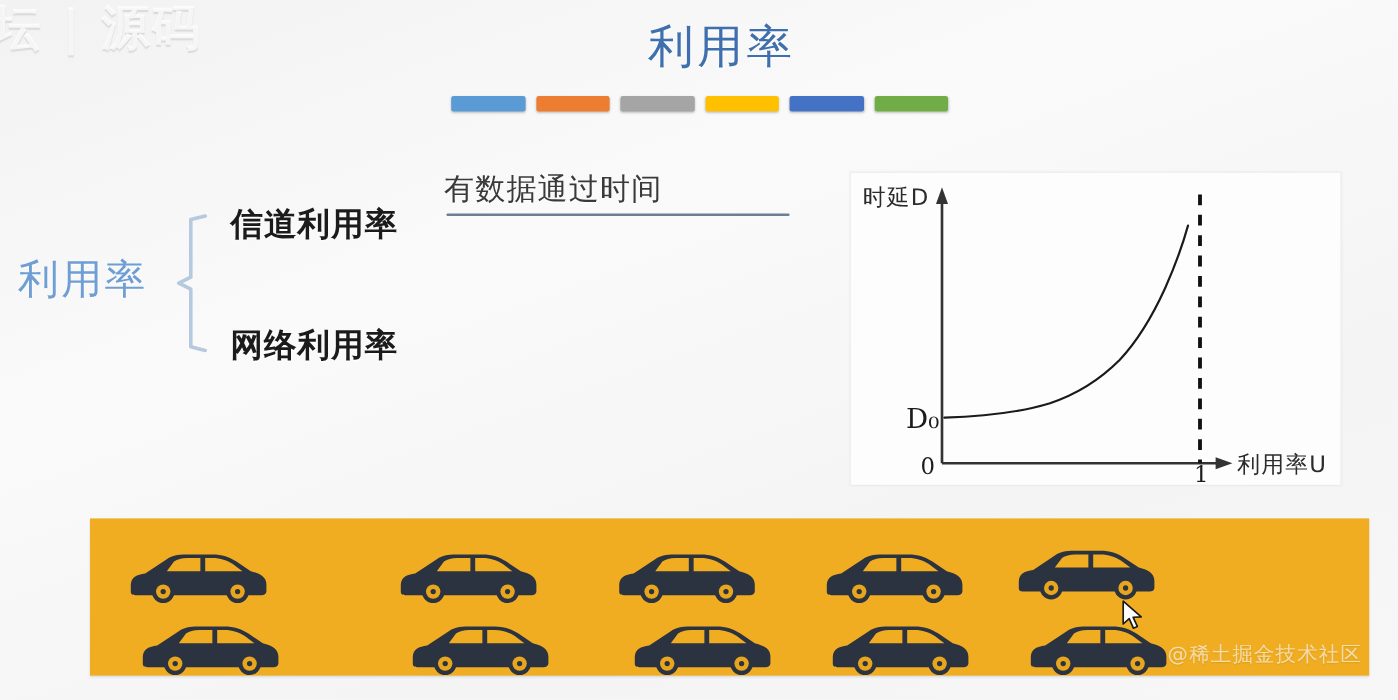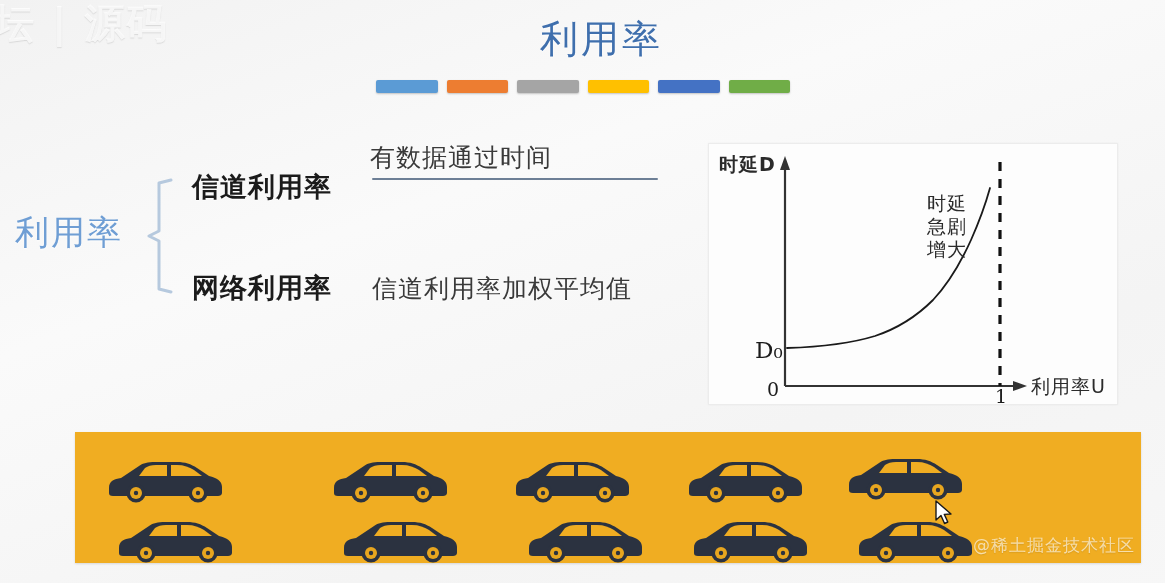--- a/index.html
+++ b/index.html
@@ -131,50 +131,44 @@
 
   <div class="row-label row1-label">信道利用率</div>
 
   <div class="fraction">
     <div class="num">有数据通过时间</div>
     <div class="rule"></div>
   </div>
 
   <div class="row-label row2-label">网络利用率</div>
 
-  <div class="row2-value">信道利用率加权平均值</div>
 
   <div class="chart-panel">
     <svg width="408" height="260" viewBox="0 0 408 260">
 
       <g>
         <line x1="76" y1="242" x2="76" y2="22" stroke="#333" stroke-width="2.2"></line>
         <polygon points="76,12 71,26 81,26" fill="#333"></polygon>
       </g>
 
       <g>
         <line x1="76" y1="242" x2="305" y2="242" stroke="#333" stroke-width="2.2"></line>
         <polygon points="318,242 304,237 304,247" fill="#333"></polygon>
       </g>
 
       <line x1="291" y1="18" x2="291" y2="242" stroke="#111" stroke-width="3.2" stroke-dasharray="9,8"></line>
 
       <path d="M78,204 C110,203 140,200 166,192 C190,184 208,172 224,156
                C240,139 252,118 262,96 C270,78 276,62 281,44" fill="none" stroke="#1a1a1a" stroke-width="1.8" stroke-linecap="round"></path>
     </svg>
-    <div style="position:absolute;left:10px;top:8px;font-size:19px;color:#2b2b2b;letter-spacing:1px;font-weight:bold;">时延D</div>
+    <div style="position:absolute;left:10px;top:8px;font-size:19px;color:#2b2b2b;letter-spacing:1px;">时延D</div>
     <div style="position:absolute;left:322px;top:230px;font-size:19px;color:#2b2b2b;letter-spacing:1px;white-space:nowrap;">利用率U</div>
     <div style="position:absolute;left:46px;top:193px;font-size:23px;color:#1c1c1c;font-family:'DejaVu Serif',serif;">D₀</div>
     <div style="position:absolute;left:58px;top:234px;font-size:19px;color:#1c1c1c;font-family:'DejaVu Serif',serif;">0</div>
     <div style="position:absolute;left:286px;top:241px;font-size:19px;color:#1c1c1c;font-family:'DejaVu Serif',serif;">1</div>
-    <div style="position:absolute;left:218px;top:48px;font-size:19px;color:#2b2b2b;line-height:1.22;letter-spacing:1px;text-align:center;">
-      <div>时延</div>
-      <div>急剧</div>
-      <div>增大</div>
-    </div>
   </div>
 
   <div class="cars-panel">
     <div class="car" style="left:30px;top:18px;">
       <svg viewBox="0 0 120 56">
           <g fill="#2b3240">
         <path d="M4,38 C4,31 9,29 16,28 L34,16 C38,13 43,12 50,12 L72,12 C80,12 86,14 92,18 L104,26
                  C112,28 117,31 117,37 L117,43 C117,45 115,46 113,46 L8,46 C5,46 4,45 4,43 Z"></path>
         </g>
         <path d="M40,18 C43,16 46,15 51,15 L62,15 L62,26 L34,26 Z" fill="#f0ad22"></path>

